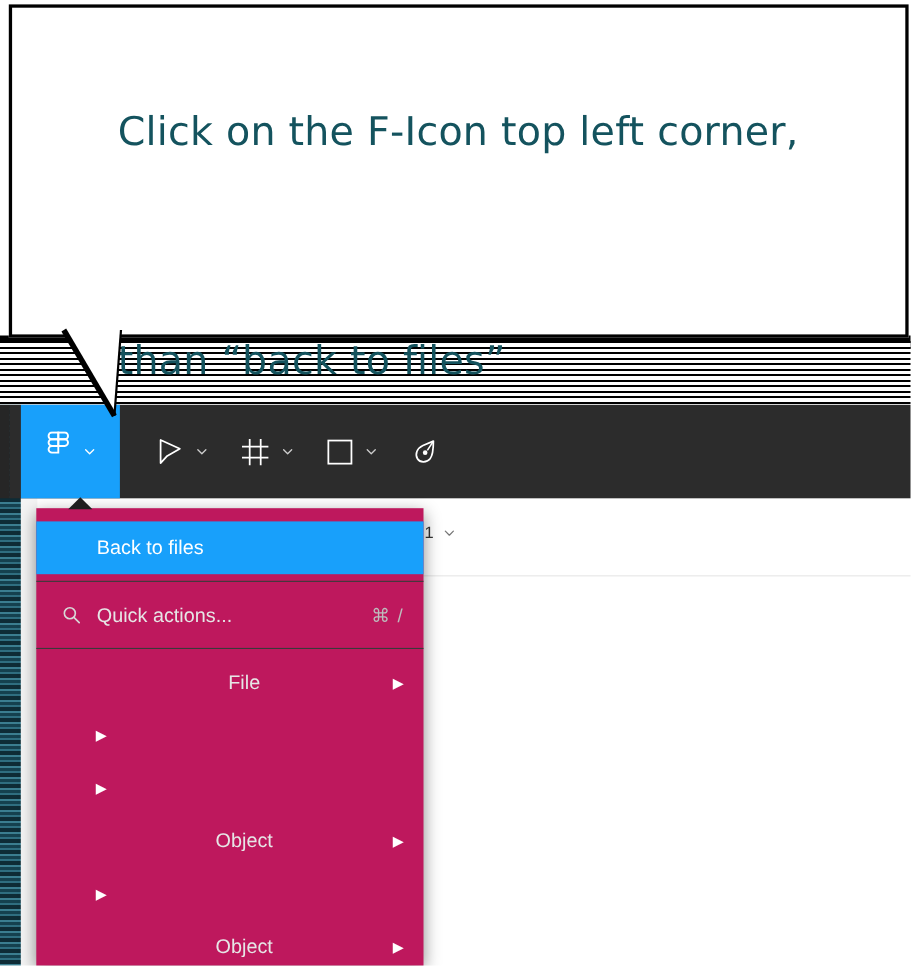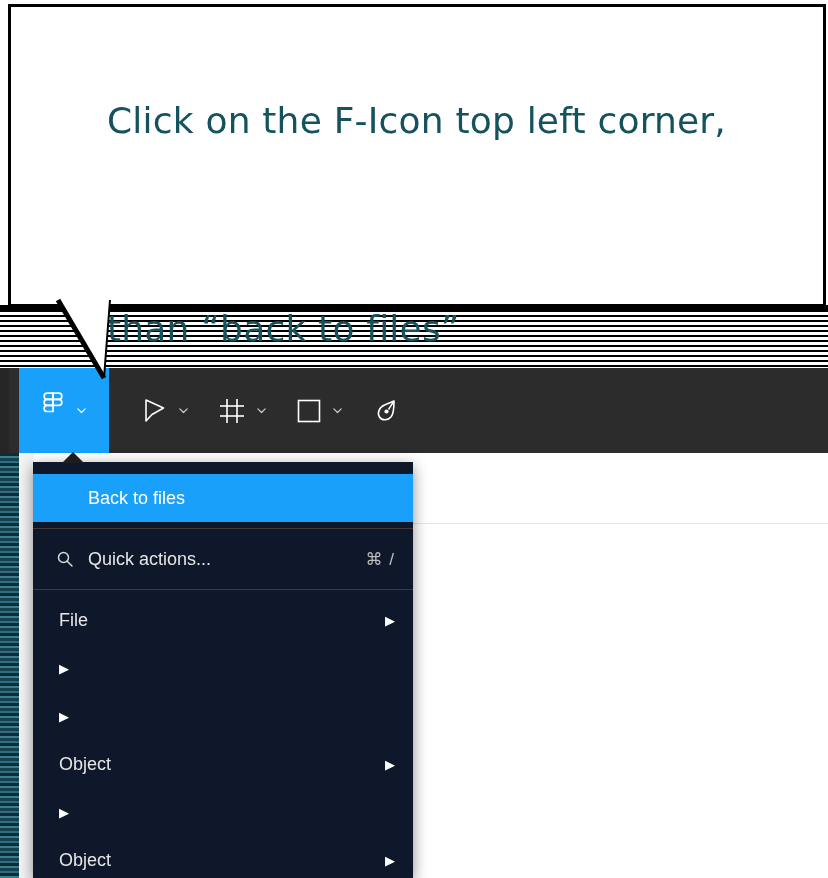--- a/index.html
+++ b/index.html
@@ -183,23 +183,23 @@
     display: inline-block;
     width: 13px;
     height: 13px;
   }
 
   
   .menu {
     position: absolute;
     left: 33px;
     top: 462px;
-    width: 380px;
+    width: 352px;
     height: 416px;
-    background: #0f172a;
+    background: #be185d;
     z-index: 20;
     box-shadow: 0 4px 14px rgba(0,0,0,.45);
   }
   .menu-caret {
     position: absolute;
     left: 62px;
     top: 452px;
     width: 0; height: 0;
     border-left: 11px solid transparent;
     border-right: 11px solid transparent;
@@ -238,21 +238,21 @@
   .menu-item .mi-arrow {
     color: #ffffff;
     font-size: 13px;
     line-height: 1;
   }
   .menu-sep {
     height: 1px;
     background: #3a3a3a;
     margin: 6px 0;
   }
-  .menu-group .menu-item { padding-left: 26px; }
+  .menu-group .menu-item { padding-left: 54px; text-align: center; }
 </style>
 </head>
 <body>
 
 <div id="screen">
 
   <div class="scanlines-top-black"></div>
   <div class="scanlines"></div>
 
   <div class="left-band"></div>

